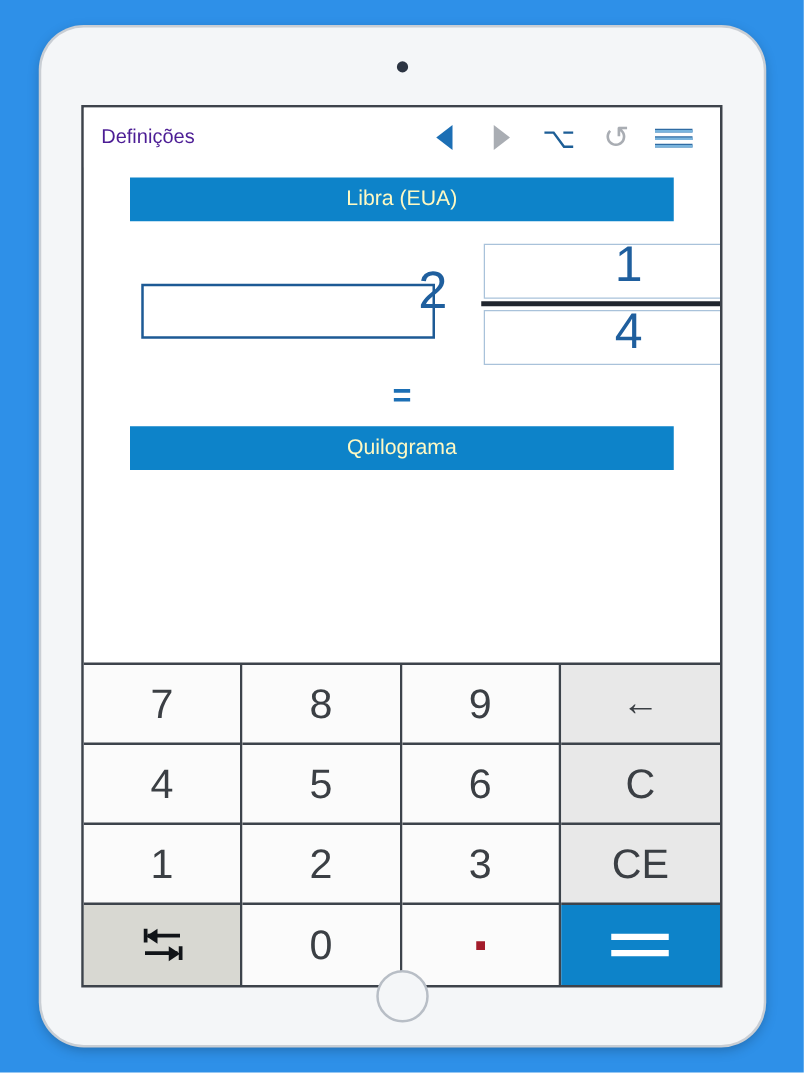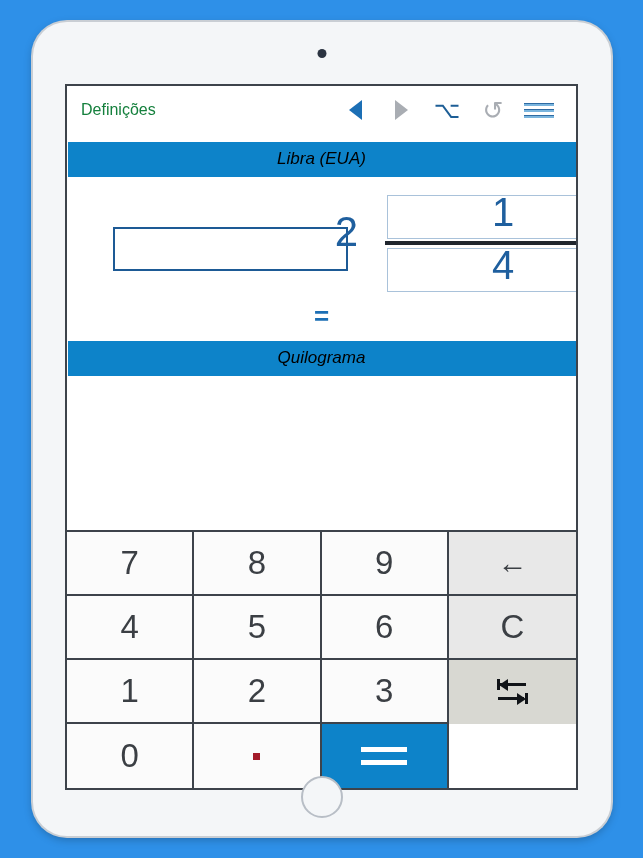--- a/index.html
+++ b/index.html
@@ -62,21 +62,21 @@
   
   .toolbar {
     height: 48px;
     display: flex;
     align-items: center;
     padding: 0 14px 0 14px;
     background: #ffffff;
   }
   .tb-settings {
     font-size: 16px;
-    color: #15803d;
+    color: #4c1d95;
     white-space: nowrap;
   }
   .tb-spacer { flex: 1 1 auto; }
 
   .tb-btn {
     width: 46px;
     height: 34px;
     display: flex;
     align-items: center;
     justify-content: center;
@@ -102,27 +102,26 @@
     height: 3px;
     background: #2f6ba3;
     border-bottom: 2px solid #79b4dd;
     margin-bottom: 3px;
   }
   .burger span:last-child { margin-bottom: 0; }
 
   
   .unit-bar {
     margin: 0 auto;
-    width: 508px;
+    width: 435px;
     background: #0d83c9;
-    color: #000000;
+    color: #fef9c3;
     font-size: 17px;
     text-align: center;
     padding: 7px 0 8px;
-    font-style: italic;
   }
   .unit-bar.from { margin-top: 8px; }
   .unit-bar.to { margin-top: 0px; }
 
   
   .input-row {
     position: relative;
     height: 104px;
     margin-top: 16px;
   }
@@ -371,20 +370,23 @@
         </div>
         <div class="key">
           <span>1</span>
         </div>
         <div class="key">
           <span>2</span>
         </div>
         <div class="key">
           <span>3</span>
         </div>
+        <div class="key fn">
+          <span>CE</span>
+        </div>
         <div class="key swap">
           <div class="swap-icon">
             <div class="ln cap-l"></div>
             <div class="head-l"></div>
             <div class="ln top"></div>
             <div class="ln bot"></div>
             <div class="head-r"></div>
             <div class="ln cap-r"></div>
           </div>
         </div>

